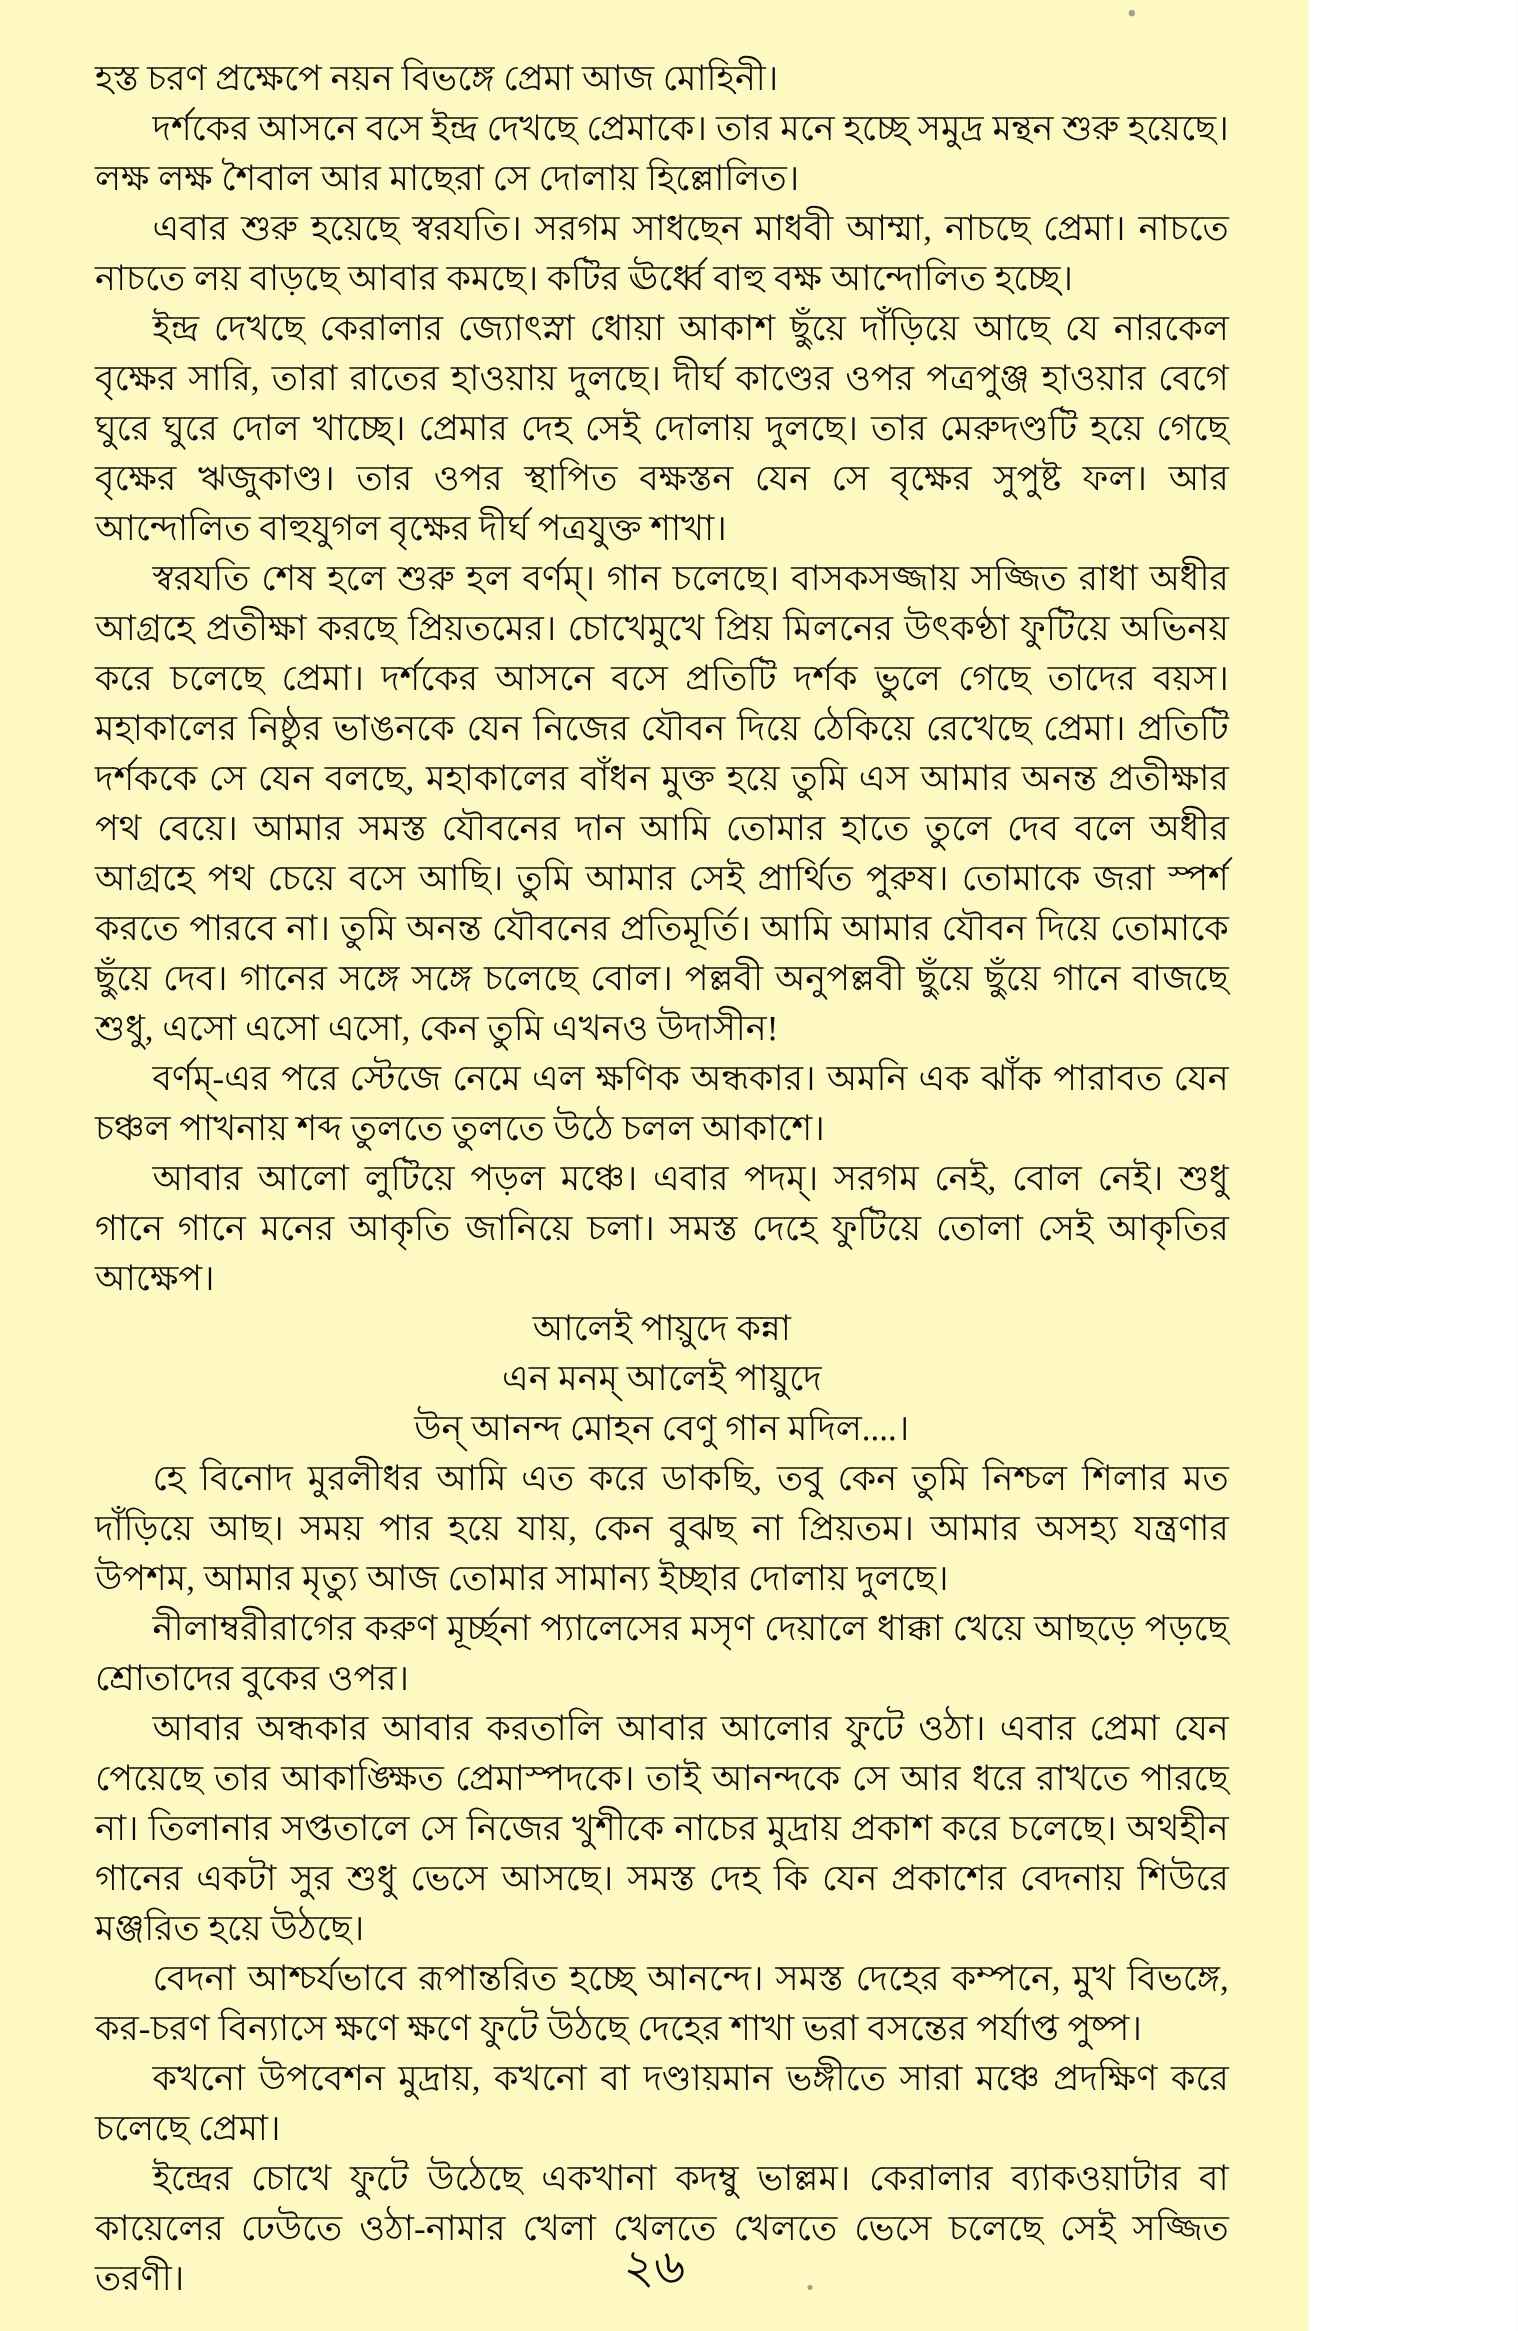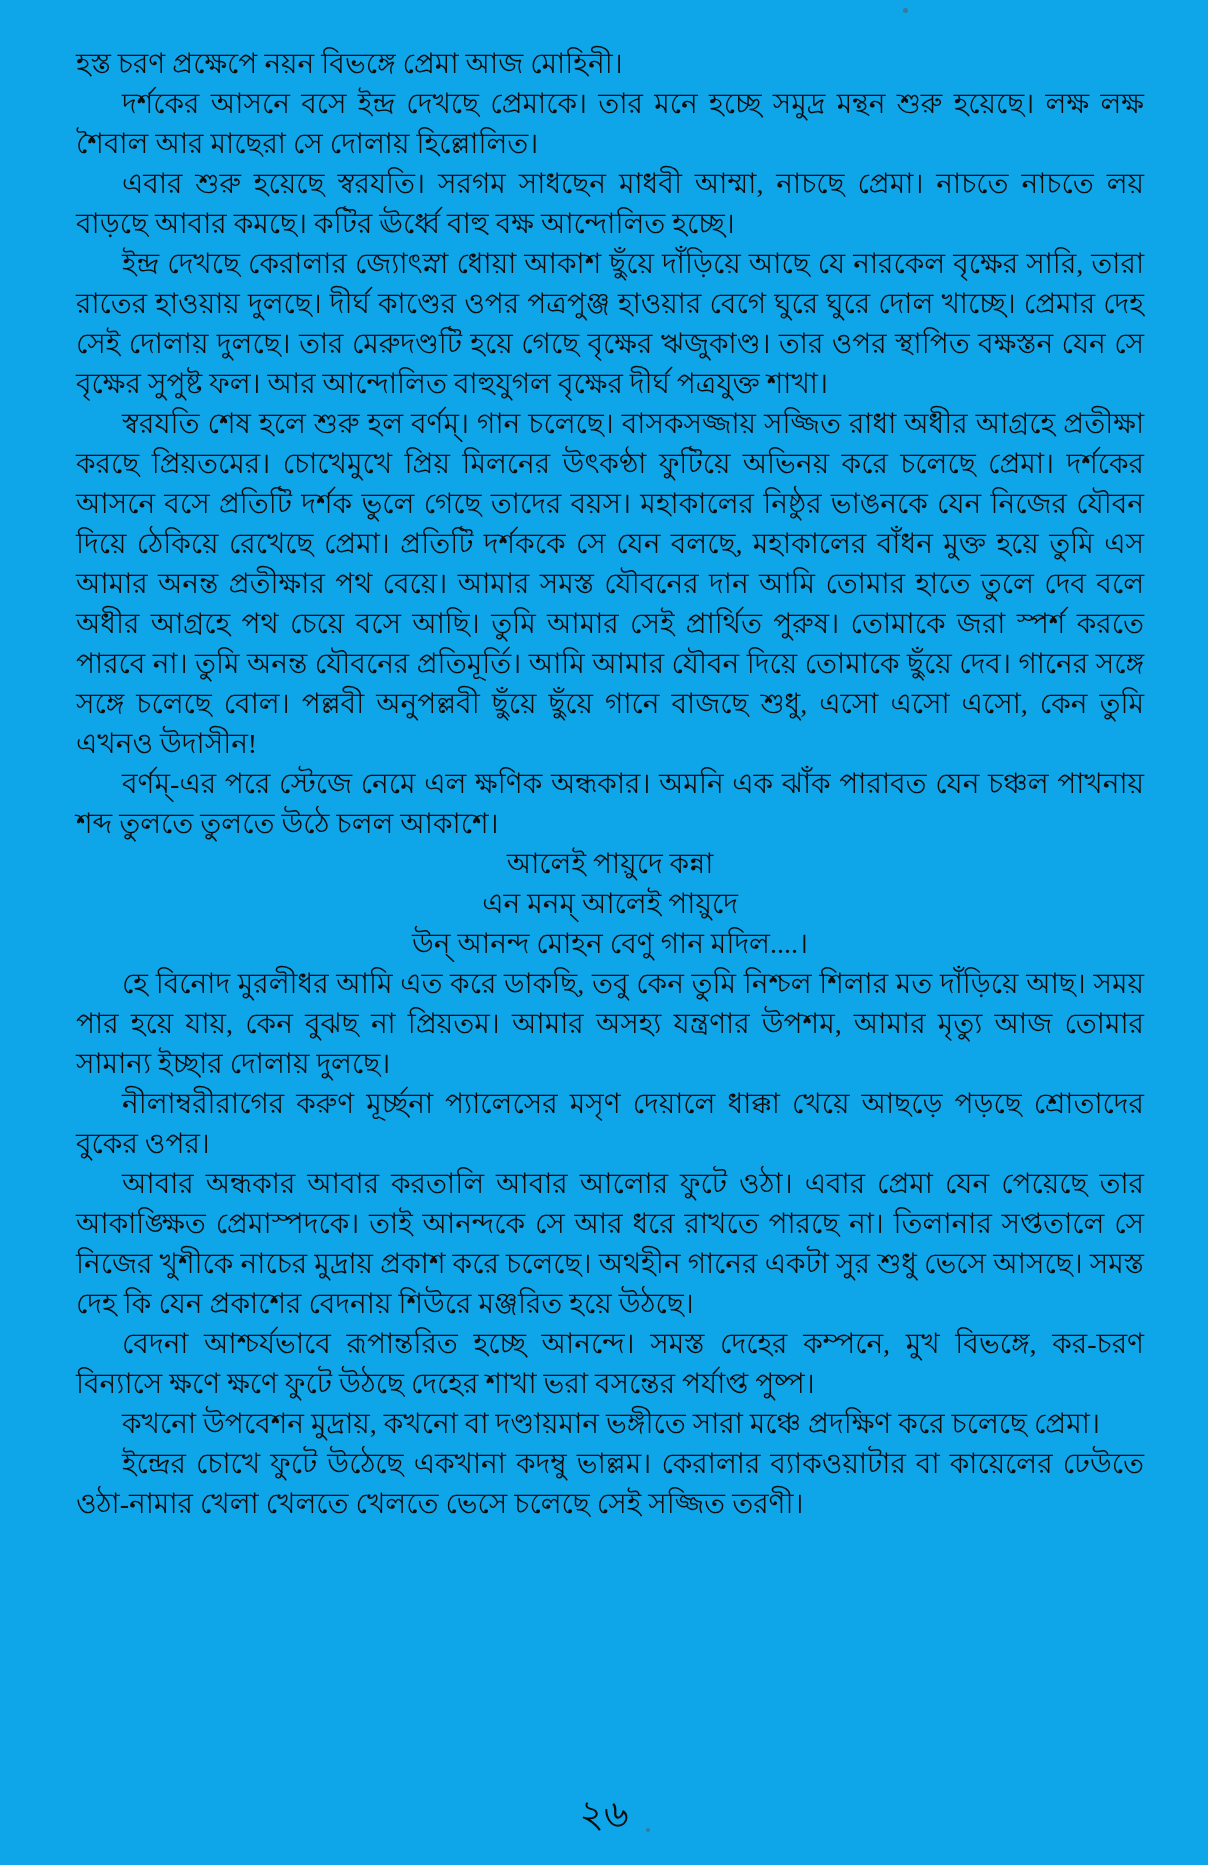--- a/index.html
+++ b/index.html
@@ -1,21 +1,21 @@
 <!DOCTYPE html>
 <html><head>
 <meta charset="utf-8">
 <style>
   html, body { margin: 0; padding: 0; background: #ffffff; }
   .page {
     position: relative;
-    width: 1208px;
+    width: 1047px;
     height: 1865px;
     box-sizing: border-box;
-    background: #0ea5e9;
+    background: #fef9c3;
     color: #0d0d0d;
     font-family: "Liberation Serif", "DejaVu Serif", serif;
     padding: 44px 64px 0 76px;
     overflow: hidden;
   }
   .page p {
     margin: 0;
     font-size: 28px;
     line-height: 40px;
     text-align: justify;
@@ -44,20 +44,21 @@
 </head>
 <body>
 
 <div class="page">
   <p class="plain">হস্ত চরণ প্রক্ষেপে নয়ন বিভঙ্গে প্রেমা আজ মোহিনী।</p>
   <p class="indent">দর্শকের আসনে বসে ইন্দ্র দেখছে প্রেমাকে। তার মনে হচ্ছে সমুদ্র মন্থন শুরু হয়েছে। লক্ষ লক্ষ শৈবাল আর মাছেরা সে দোলায় হিল্লোলিত।</p>
   <p class="indent">এবার শুরু হয়েছে স্বরযতি। সরগম সাধছেন মাধবী আম্মা, নাচছে প্রেমা। নাচতে নাচতে লয় বাড়ছে আবার কমছে। কটির ঊর্ধ্বে বাহু বক্ষ আন্দোলিত হচ্ছে।</p>
   <p class="indent">ইন্দ্র দেখছে কেরালার জ্যোৎস্না ধোয়া আকাশ ছুঁয়ে দাঁড়িয়ে আছে যে নারকেল বৃক্ষের সারি, তারা রাতের হাওয়ায় দুলছে। দীর্ঘ কাণ্ডের ওপর পত্রপুঞ্জ হাওয়ার বেগে ঘুরে ঘুরে দোল খাচ্ছে। প্রেমার দেহ সেই দোলায় দুলছে। তার মেরুদণ্ডটি হয়ে গেছে বৃক্ষের ঋজুকাণ্ড। তার ওপর স্থাপিত বক্ষস্তন যেন সে বৃক্ষের সুপুষ্ট ফল। আর আন্দোলিত বাহুযুগল বৃক্ষের দীর্ঘ পত্রযুক্ত শাখা।</p>
   <p class="indent">স্বরযতি শেষ হলে শুরু হল বর্ণম্‌। গান চলেছে। বাসকসজ্জায় সজ্জিত রাধা অধীর আগ্রহে প্রতীক্ষা করছে প্রিয়তমের। চোখেমুখে প্রিয় মিলনের উৎকণ্ঠা ফুটিয়ে অভিনয় করে চলেছে প্রেমা। দর্শকের আসনে বসে প্রতিটি দর্শক ভুলে গেছে তাদের বয়স। মহাকালের নিষ্ঠুর ভাঙনকে যেন নিজের যৌবন দিয়ে ঠেকিয়ে রেখেছে প্রেমা। প্রতিটি দর্শককে সে যেন বলছে, মহাকালের বাঁধন মুক্ত হয়ে তুমি এস আমার অনন্ত প্রতীক্ষার পথ বেয়ে। আমার সমস্ত যৌবনের দান আমি তোমার হাতে তুলে দেব বলে অধীর আগ্রহে পথ চেয়ে বসে আছি। তুমি আমার সেই প্রার্থিত পুরুষ। তোমাকে জরা স্পর্শ করতে পারবে না। তুমি অনন্ত যৌবনের প্রতিমূর্তি। আমি আমার যৌবন দিয়ে তোমাকে ছুঁয়ে দেব। গানের সঙ্গে সঙ্গে চলেছে বোল। পল্লবী অনুপল্লবী ছুঁয়ে ছুঁয়ে গানে বাজছে শুধু, এসো এসো এসো, কেন তুমি এখনও উদাসীন!</p>
   <p class="indent">বর্ণম্‌-এর পরে স্টেজে নেমে এল ক্ষণিক অন্ধকার। অমনি এক ঝাঁক পারাবত যেন চঞ্চল পাখনায় শব্দ তুলতে তুলতে উঠে চলল আকাশে।</p>
+  <p class="indent">আবার আলো লুটিয়ে পড়ল মঞ্চে। এবার পদম্‌। সরগম নেই, বোল নেই। শুধু গানে গানে মনের আকৃতি জানিয়ে চলা। সমস্ত দেহে ফুটিয়ে তোলা সেই আকৃতির আক্ষেপ।</p>
   <p class="verse">আলেই পায়ুদে কন্না</p>
   <p class="verse">এন মনম্‌ আলেই পায়ুদে</p>
   <p class="verse">উন্‌ আনন্দ মোহন বেণু গান মদিল....।</p>
   <p class="indent">হে বিনোদ মুরলীধর আমি এত করে ডাকছি, তবু কেন তুমি নিশ্চল শিলার মত দাঁড়িয়ে আছ। সময় পার হয়ে যায়, কেন বুঝছ না প্রিয়তম। আমার অসহ্য যন্ত্রণার উপশম, আমার মৃত্যু আজ তোমার সামান্য ইচ্ছার দোলায় দুলছে।</p>
   <p class="indent">নীলাম্বরীরাগের করুণ মূর্চ্ছনা প্যালেসের মসৃণ দেয়ালে ধাক্কা খেয়ে আছড়ে পড়ছে শ্রোতাদের বুকের ওপর।</p>
   <p class="indent">আবার অন্ধকার আবার করতালি আবার আলোর ফুটে ওঠা। এবার প্রেমা যেন পেয়েছে তার আকাঙ্ক্ষিত প্রেমাস্পদকে। তাই আনন্দকে সে আর ধরে রাখতে পারছে না। তিলানার সপ্ততালে সে নিজের খুশীকে নাচের মুদ্রায় প্রকাশ করে চলেছে। অথহীন গানের একটা সুর শুধু ভেসে আসছে। সমস্ত দেহ কি যেন প্রকাশের বেদনায় শিউরে মঞ্জরিত হয়ে উঠছে।</p>
   <p class="indent">বেদনা আশ্চর্যভাবে রূপান্তরিত হচ্ছে আনন্দে। সমস্ত দেহের কম্পনে, মুখ বিভঙ্গে, কর-চরণ বিন্যাসে ক্ষণে ক্ষণে ফুটে উঠছে দেহের শাখা ভরা বসন্তের পর্যাপ্ত পুষ্প।</p>
   <p class="indent">কখনো উপবেশন মুদ্রায়, কখনো বা দণ্ডায়মান ভঙ্গীতে সারা মঞ্চে প্রদক্ষিণ করে চলেছে প্রেমা।</p>
   <p class="indent">ইন্দ্রের চোখে ফুটে উঠেছে একখানা কদম্বু ভাল্লম। কেরালার ব্যাকওয়াটার বা কায়েলের ঢেউতে ওঠা-নামার খেলা খেলতে খেলতে ভেসে চলেছে সেই সজ্জিত তরণী।</p>
 

